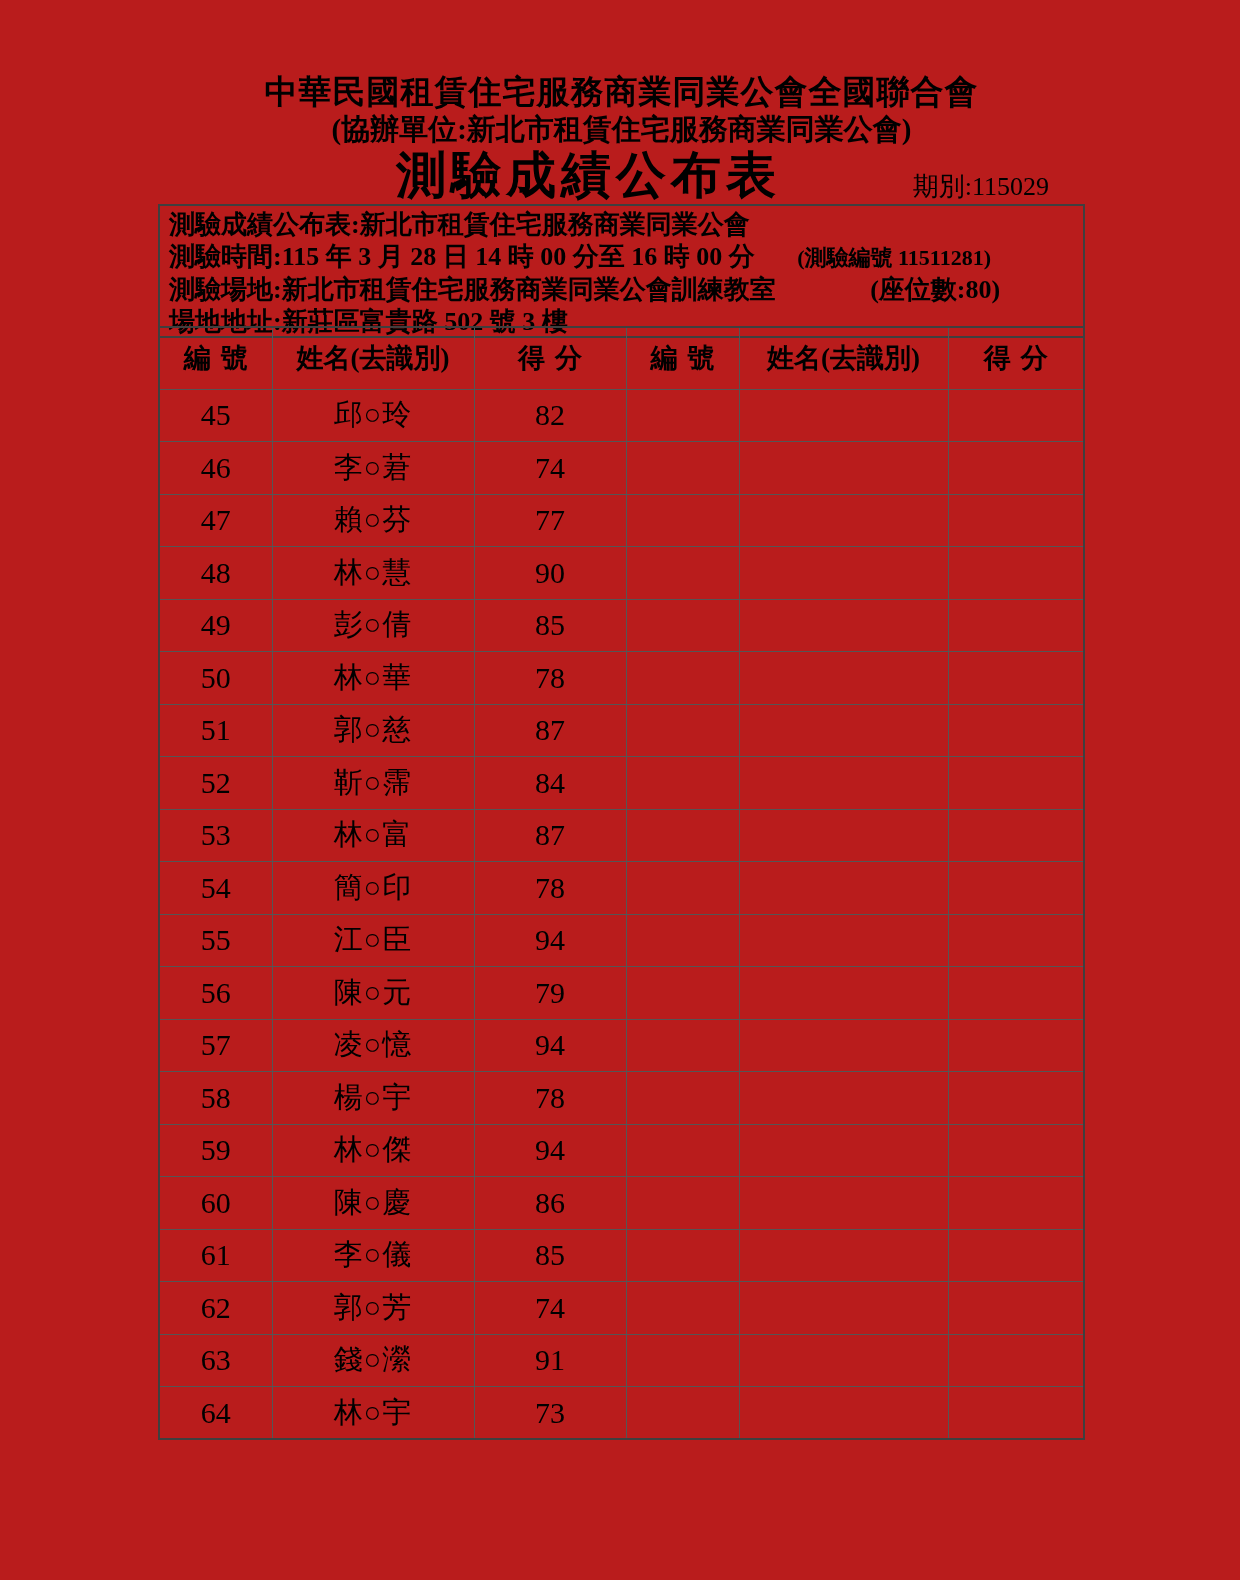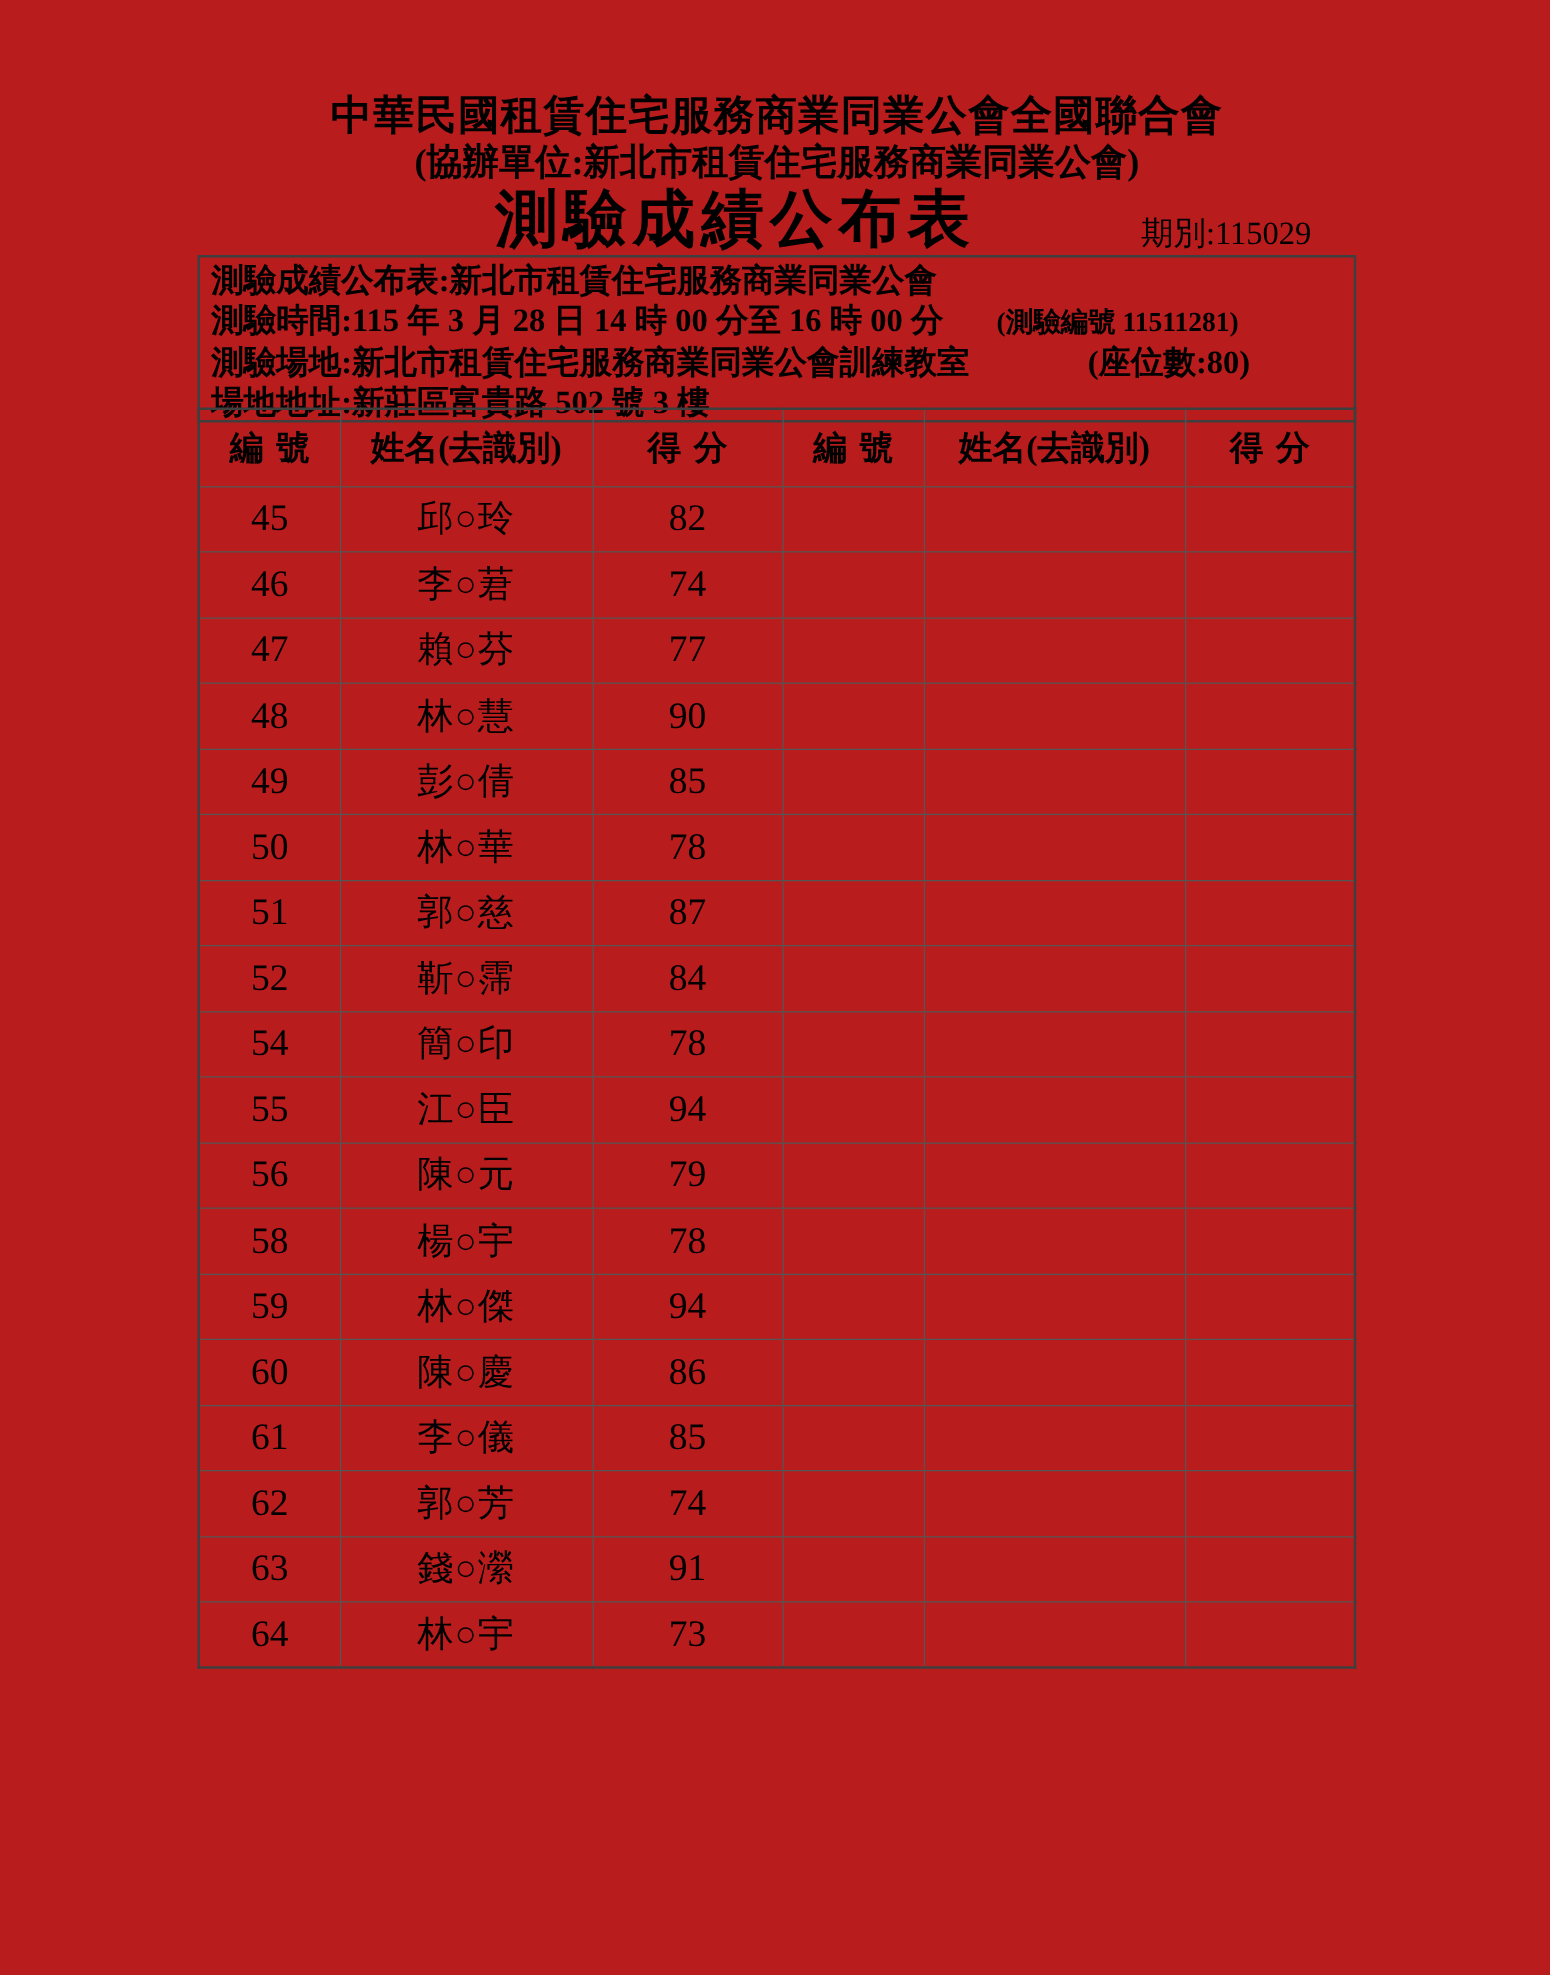--- a/index.html
+++ b/index.html
@@ -160,20 +160,28 @@
         </tr>
         <tr>
           <td class="num">52</td>
           <td class="name">靳○霈</td>
           <td class="num">84</td>
           <td class="num"></td>
           <td class="name"></td>
           <td class="num"></td>
         </tr>
         <tr>
+          <td class="num">53</td>
+          <td class="name">林○富</td>
+          <td class="num">87</td>
+          <td class="num"></td>
+          <td class="name"></td>
+          <td class="num"></td>
+        </tr>
+        <tr>
           <td class="num">54</td>
           <td class="name">簡○印</td>
           <td class="num">78</td>
           <td class="num"></td>
           <td class="name"></td>
           <td class="num"></td>
         </tr>
         <tr>
           <td class="num">55</td>
           <td class="name">江○臣</td>
@@ -184,20 +192,28 @@
         </tr>
         <tr>
           <td class="num">56</td>
           <td class="name">陳○元</td>
           <td class="num">79</td>
           <td class="num"></td>
           <td class="name"></td>
           <td class="num"></td>
         </tr>
         <tr>
+          <td class="num">57</td>
+          <td class="name">凌○憶</td>
+          <td class="num">94</td>
+          <td class="num"></td>
+          <td class="name"></td>
+          <td class="num"></td>
+        </tr>
+        <tr>
           <td class="num">58</td>
           <td class="name">楊○宇</td>
           <td class="num">78</td>
           <td class="num"></td>
           <td class="name"></td>
           <td class="num"></td>
         </tr>
         <tr>
           <td class="num">59</td>
           <td class="name">林○傑</td>

